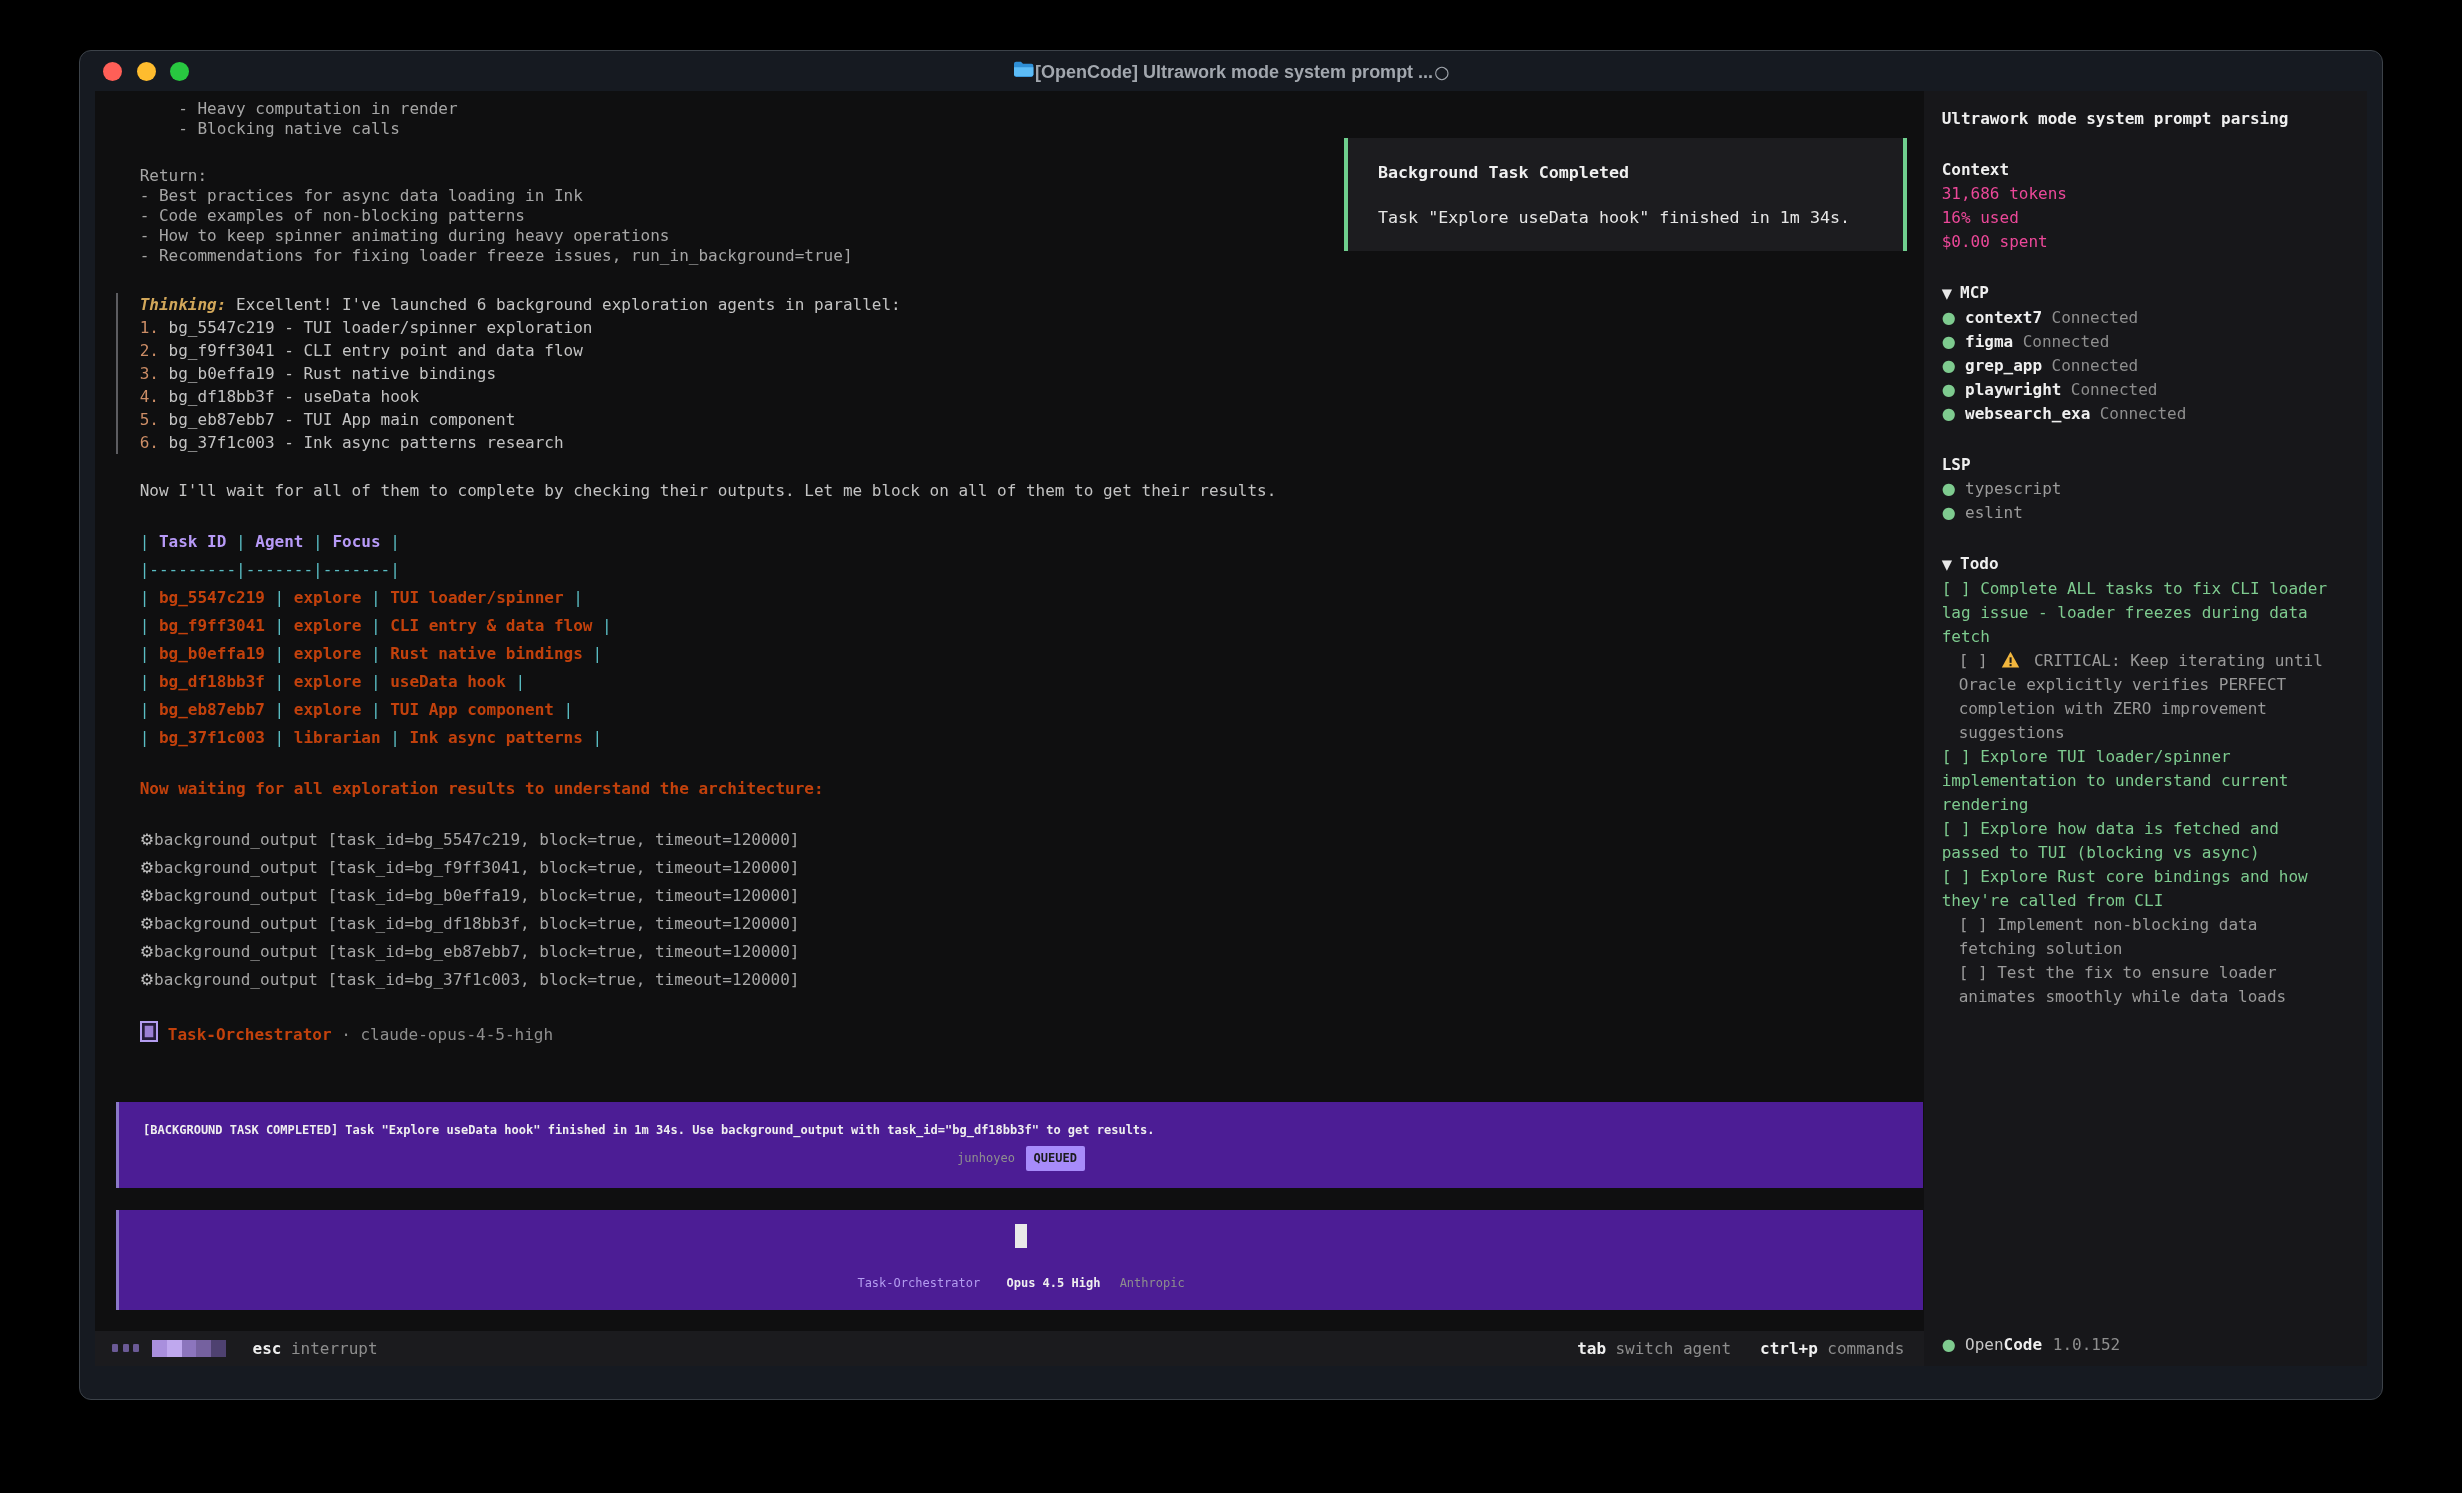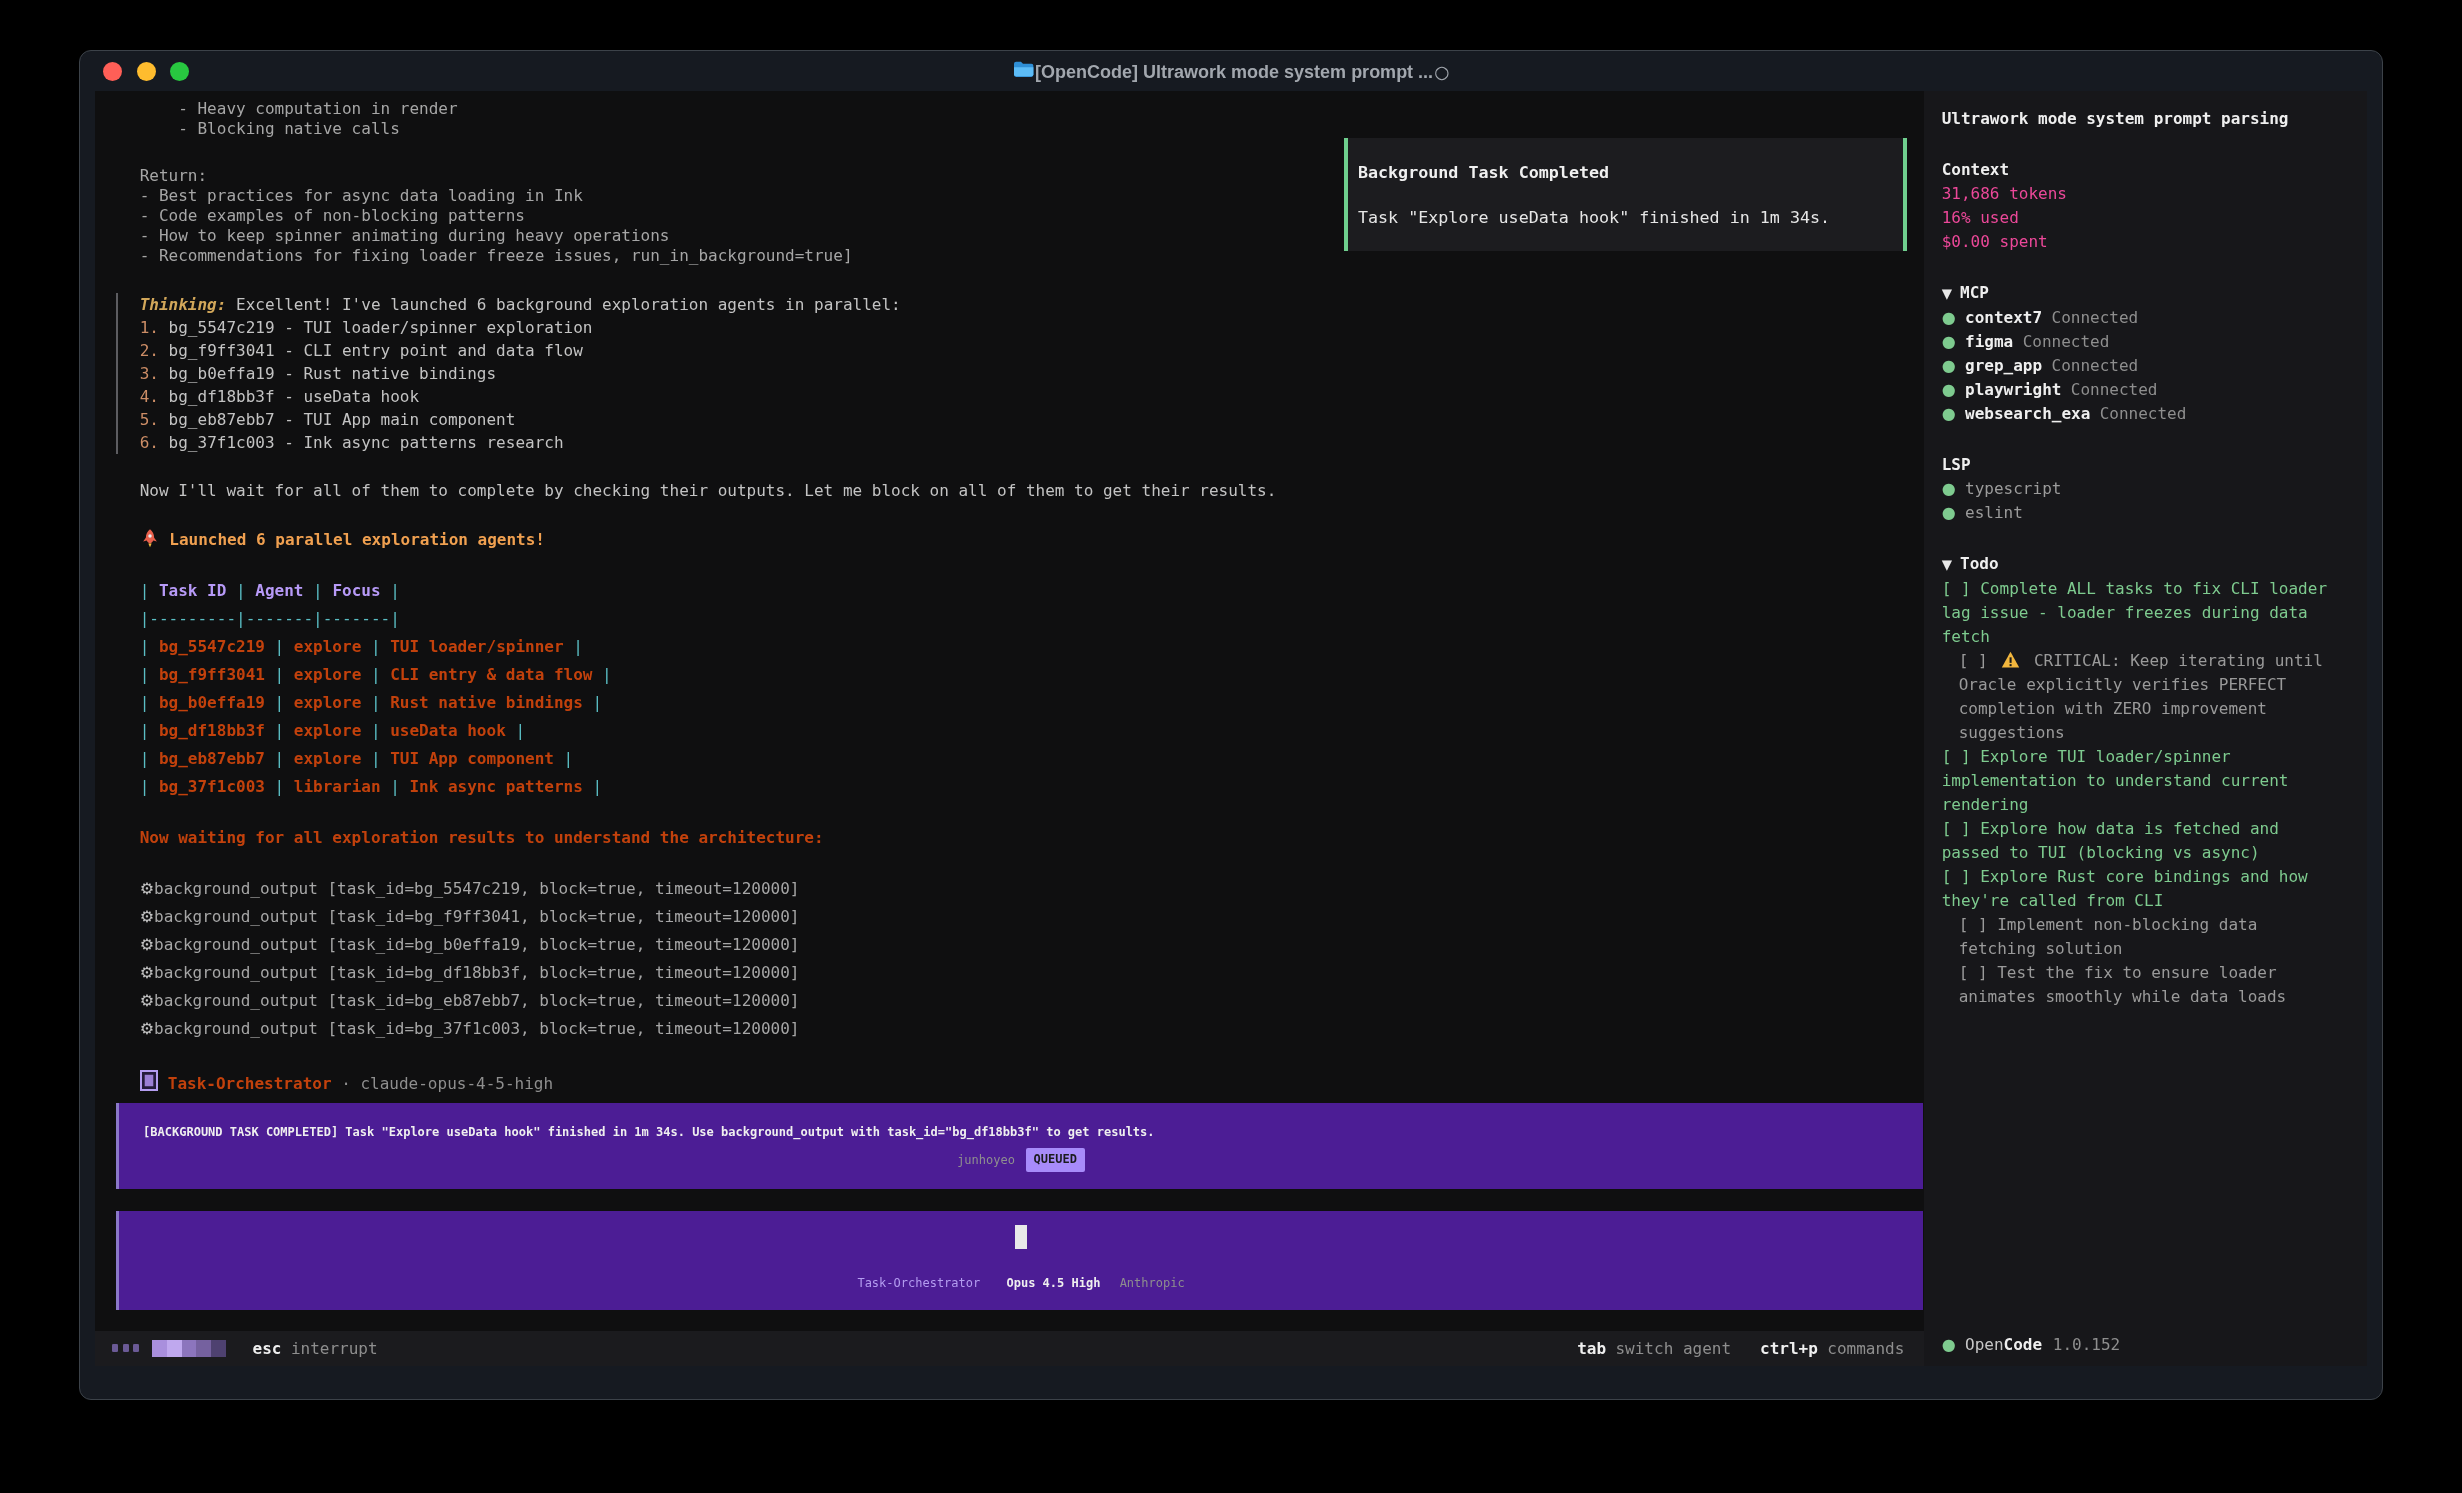--- a/index.html
+++ b/index.html
@@ -61,21 +61,21 @@
      padding:0 20px 0 17.4px;font-size:16px;}
   .spinner{display:flex;align-items:center;gap:4.7px;margin-right:27px;}
   .sdot{width:6px;height:8px;border-radius:1.3px;background:#6b5a96;}
   .sseg{width:14.7px;height:17.4px;}
   .k{color:#efefef;font-weight:700;} .klabel{color:#8e8e8e;margin-left:9.4px;}
   .sb-right{margin-left:auto;display:flex;align-items:flex-start;gap:29px;}
   .kv{display:flex;align-items:center;}
   
   #toast{position:absolute;top:47px;right:17.4px;width:563px;background:#1c1c1f;
      border-left:4px solid #6fcf8e;border-right:4px solid #6fcf8e;
-     padding:24px 10px;box-sizing:border-box;font-size:16.7px;}
+     padding:24px 30px;box-sizing:border-box;font-size:16.7px;}
   #toast .t-title{color:#f0f0f0;font-weight:700;}
   #toast .t-body{color:#e6e6e6;margin-top:25.4px;}
   
   .sb-title{color:#efefef;font-weight:700;margin-bottom:27px;}
   .sb-heading{color:#efefef;font-weight:700;}
   .sb-sec{margin-bottom:27px;}
   .sb-gray{color:#ec4899;}
   .tri{color:#e8e8e8;font-family:"DejaVu Sans",sans-serif;font-size:13.4px;margin-right:8px;}
   .dot{color:#7ecb8f;font-family:"DejaVu Sans",sans-serif;margin-right:9.4px;}
   .mcp-name{color:#efefef;font-weight:700;}
@@ -113,25 +113,20 @@
     </div>
 
     <div id="inner">
 
       <div id="main">
         <div id="chat-log">
             <div class="chat-section s-plain"><div class="line"><span class="sg-dim">    - Heavy computation in render</span></div><div class="line"><span class="sg-dim">    - Blocking native calls</span></div></div>
             <div class="chat-section s-plain"><div class="line"><span class="sg-dim">Return:</span></div><div class="line"><span class="sg-dim">- Best practices for async data loading in Ink</span></div><div class="line"><span class="sg-dim">- Code examples of non-blocking patterns</span></div><div class="line"><span class="sg-dim">- How to keep spinner animating during heavy operations</span></div><div class="line"><span class="sg-dim">- Recommendations for fixing loader freeze issues, run_in_background=true]</span></div></div>
             <div class="chat-section s-thinking"><div class="line"><span class="sg-gold">Thinking:</span><span class="sg-lite"> Excellent! I've launched 6 background exploration agents in parallel:</span></div><div class="line"><span class="sg-num">1. </span><span class="sg-lite">bg_5547c219 - TUI loader/spinner exploration</span></div><div class="line"><span class="sg-num">2. </span><span class="sg-lite">bg_f9ff3041 - CLI entry point and data flow</span></div><div class="line"><span class="sg-num">3. </span><span class="sg-lite">bg_b0effa19 - Rust native bindings</span></div><div class="line"><span class="sg-num">4. </span><span class="sg-lite">bg_df18bb3f - useData hook</span></div><div class="line"><span class="sg-num">5. </span><span class="sg-lite">bg_eb87ebb7 - TUI App main component</span></div><div class="line"><span class="sg-num">6. </span><span class="sg-lite">bg_37f1c003 - Ink async patterns research</span></div></div>
             <div class="chat-section s-plain"><div class="line"><span class="sg-lite">Now I'll wait for all of them to complete by checking their outputs. Let me block on all of them to get their results.</span></div></div>
-            <div class="chat-section s-plain"><div class="line"><span class="icon-rocket"><svg width="20" height="20" viewBox="0 0 24 24">
-                    <path fill="#e8604c" d="M12 1.5c3.2 2.2 5 6.3 5 10.2l3.2 4.5-4.3-1.1c-1 2.1-2.7 3.4-3.9 3.4s-2.9-1.3-3.9-3.4l-4.3 1.1 3.2-4.5c0-3.9 1.8-8 5-10.2z"></path>
-                    <circle cx="12" cy="9.5" r="2.1" fill="#e8eef4"></circle>
-                    <path fill="#f2b63d" d="M10 18.6h4L12 23z"></path>
-                  </svg></span><span class="sg-orange"> Launched 6 parallel exploration agents!</span></div></div>
             <div class="chat-section s-table"><div class="line"><span class="sg-teal">| </span><span class="sg-phead">Task ID</span><span class="sg-teal"> | </span><span class="sg-phead">Agent</span><span class="sg-teal"> | </span><span class="sg-phead">Focus</span><span class="sg-teal"> |</span></div><div class="line"><span class="sg-teal">|---------|-------|-------|</span></div><div class="line"><span class="sg-teal">| </span><span class="sg-white">bg_5547c219</span><span class="sg-teal"> | </span><span class="sg-white">explore</span><span class="sg-teal"> | </span><span class="sg-white">TUI loader/spinner</span><span class="sg-teal"> |</span></div><div class="line"><span class="sg-teal">| </span><span class="sg-white">bg_f9ff3041</span><span class="sg-teal"> | </span><span class="sg-white">explore</span><span class="sg-teal"> | </span><span class="sg-white">CLI entry &amp; data flow</span><span class="sg-teal"> |</span></div><div class="line"><span class="sg-teal">| </span><span class="sg-white">bg_b0effa19</span><span class="sg-teal"> | </span><span class="sg-white">explore</span><span class="sg-teal"> | </span><span class="sg-white">Rust native bindings</span><span class="sg-teal"> |</span></div><div class="line"><span class="sg-teal">| </span><span class="sg-white">bg_df18bb3f</span><span class="sg-teal"> | </span><span class="sg-white">explore</span><span class="sg-teal"> | </span><span class="sg-white">useData hook</span><span class="sg-teal"> |</span></div><div class="line"><span class="sg-teal">| </span><span class="sg-white">bg_eb87ebb7</span><span class="sg-teal"> | </span><span class="sg-white">explore</span><span class="sg-teal"> | </span><span class="sg-white">TUI App component</span><span class="sg-teal"> |</span></div><div class="line"><span class="sg-teal">| </span><span class="sg-white">bg_37f1c003</span><span class="sg-teal"> | </span><span class="sg-white">librarian</span><span class="sg-teal"> | </span><span class="sg-white">Ink async patterns</span><span class="sg-teal"> |</span></div></div>
             <div class="chat-section s-plain"><div class="line"><span class="sg-white">Now waiting for all exploration results to understand the architecture:</span></div></div>
             <div class="chat-section s-tools"><div class="line"><span class="icon-gear">⚙</span><span class="sg-dim">background_output [task_id=bg_5547c219, block=true, timeout=120000]</span></div><div class="line"><span class="icon-gear">⚙</span><span class="sg-dim">background_output [task_id=bg_f9ff3041, block=true, timeout=120000]</span></div><div class="line"><span class="icon-gear">⚙</span><span class="sg-dim">background_output [task_id=bg_b0effa19, block=true, timeout=120000]</span></div><div class="line"><span class="icon-gear">⚙</span><span class="sg-dim">background_output [task_id=bg_df18bb3f, block=true, timeout=120000]</span></div><div class="line"><span class="icon-gear">⚙</span><span class="sg-dim">background_output [task_id=bg_eb87ebb7, block=true, timeout=120000]</span></div><div class="line"><span class="icon-gear">⚙</span><span class="sg-dim">background_output [task_id=bg_37f1c003, block=true, timeout=120000]</span></div></div>
             <div class="chat-section s-plain"><div class="line"><span class="agent-box"></span><span class="sg-white">Task-Orchestrator</span><span class="sg-dim2"> · </span><span class="sg-dim2">claude-opus-4-5-high</span></div></div>
           </div>
 
         <div id="msg-completed" class="block">
           <div class="msg-line1">[BACKGROUND TASK COMPLETED] Task "Explore useData hook" finished in 1m 34s. Use background_output with task_id="bg_df18bb3f" to get results.</div>
           <div class="msg-line2">
             <span>junhoyeo</span><span class="badge">QUEUED</span>

